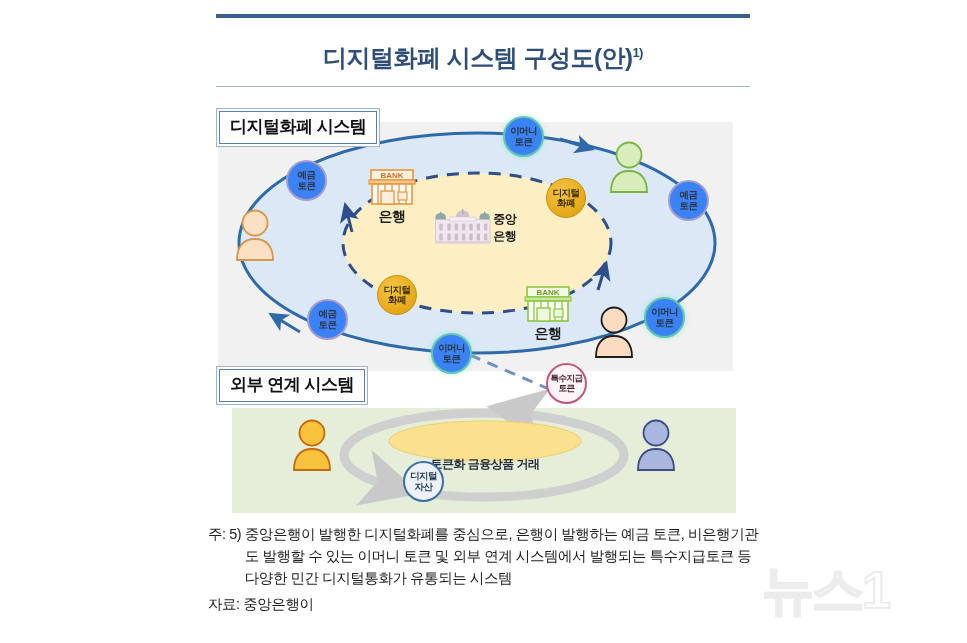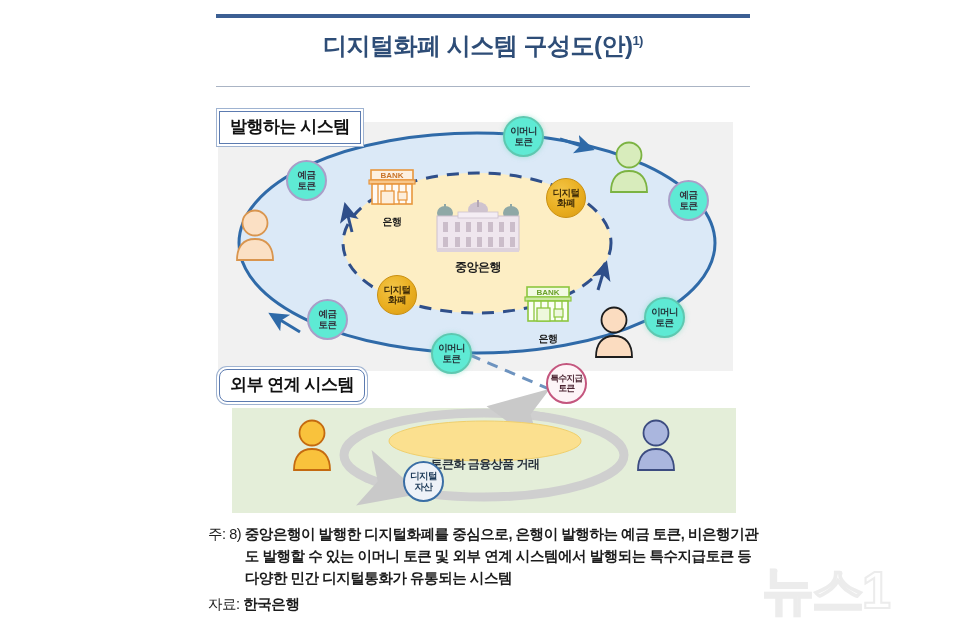--- a/index.html
+++ b/index.html
@@ -15,21 +15,21 @@
   
   .rule-top{
     position:absolute;left:216px;top:14px;width:534px;height:4px;
     background:#3c5f93;
   }
   .rule-bottom{
     position:absolute;left:216px;top:86px;width:534px;height:1px;
     background:#aab4c4;
   }
   .title{
-    position:absolute;left:216px;top:30px;width:534px;
+    position:absolute;left:216px;top:42px;width:534px;
     text-align:center;
     font-size:24px;font-weight:bold;color:#2e4d77;
     letter-spacing:-0.5px;
     white-space:nowrap;
   }
   .title sup{font-size:13px;vertical-align:super;font-weight:bold;}
 
   
   .panel-top{
     position:absolute;left:218px;top:122px;width:515px;height:249px;
@@ -45,30 +45,30 @@
     position:absolute;
     background:#ffffff;
     border:1px solid #5c7bb0;
     box-shadow:0 0 0 2px #ffffff, 0 0 0 3px #9fb3d1;
     padding:3px 10px 5px 10px;
     font-size:17px;font-weight:bold;color:#111111;
     letter-spacing:-0.5px;white-space:nowrap;
     z-index:40;
   }
   #sec-label-top{left:219px;top:111px;}
-  #sec-label-bottom{left:219px;top:369px;border-radius:8px;}
+  #sec-label-bottom{left:219px;top:369px;}
 
   
   svg.stage{position:absolute;left:0;top:0;width:967px;height:643px;overflow:visible;}
 
   
   .token{
     position:absolute;
     border-radius:50%;
-    background:#5eead4;
+    background:#3b82f6;
     display:flex;flex-direction:column;align-items:center;justify-content:center;
     font-size:9.5px;font-weight:bold;line-height:1.08;
     letter-spacing:-0.6px;
     text-align:center;
     z-index:30;
     box-sizing:border-box;
   }
   .token .l2{display:block;text-align:center;}
   .tk-deposit{border:2.5px solid #a99ec8;color:#33323c;}
   .tk-emoney{border:2.5px solid #5ec8b0;color:#23343a;box-shadow:0 0 5px rgba(110,215,190,.55);}
@@ -84,43 +84,43 @@
     font-size:9.5px;font-weight:bold;line-height:1.08;letter-spacing:-0.6px;
     color:#3d2a07;text-align:center;z-index:30;box-sizing:border-box;
   }
 
   
   .person{position:absolute;z-index:25;}
 
   
   .bankicon{position:absolute;z-index:26;display:flex;flex-direction:column;align-items:center;}
   .bankicon .cap{
-    font-size:10px;font-weight:bold;color:#1d1d1d;margin-top:9px;letter-spacing:-0.5px;
-  }
-
-  
-  .cbank{position:absolute;z-index:26;display:flex;flex-direction:column;align-items:center;}
+    font-size:14px;font-weight:bold;color:#1d1d1d;margin-top:2px;letter-spacing:-0.5px;
+  }
+
+  
+  .cbank{position:absolute;z-index:26;display:flex;flex-direction:row;align-items:center;}
   .cbank .cap{font-size:12px;font-weight:bold;color:#1d1d1d;margin-top:1px;letter-spacing:-0.5px;}
 
   
   .trade-label{
     position:absolute;
     display:flex;align-items:center;justify-content:center;
     font-size:12px;font-weight:bold;color:#27303a;letter-spacing:-0.5px;
     z-index:28;white-space:nowrap;
   }
 
   
   .notes{
     position:absolute;left:208px;top:523px;width:560px;
     font-size:14.5px;color:#1c1c1c;line-height:1.52;letter-spacing:-0.45px;
   }
   .note-row{display:flex;}
   .note-lead{flex:0 0 auto;white-space:pre;}
-  .note-body{flex:1 1 auto;font-weight:bold;}
+  .note-body{flex:1 1 auto;}
   .source-row{margin-top:4px;}
 
   
   .watermark{
     position:absolute;left:762px;top:556px;
     font-size:52px;font-weight:bold;letter-spacing:-2px;
     color:transparent;
     -webkit-text-stroke:2px #ececec;
     z-index:5;user-select:none;white-space:nowrap;
     font-family:"Liberation Sans","DejaVu Sans",sans-serif;
@@ -165,21 +165,21 @@
     <path d="M 470 355 L 556 392" stroke="#6d93bf" stroke-width="3" fill="none" stroke-dasharray="11 8"></path>
     <path d="M 545 405 L 530 400" stroke="#c9c9c9" stroke-width="0" fill="none"></path>
 
     <ellipse cx="484" cy="455" rx="140" ry="42" fill="none" stroke="#cfcfcf" stroke-width="9"></ellipse>
     <path d="M 365 478 L 390 485" stroke="#cfcfcf" stroke-width="8" fill="none" marker-end="url(#arrow-gray)"></path>
     <path d="M 545 417 L 518 412" stroke="#cfcfcf" stroke-width="8" fill="none" marker-end="url(#arrow-gray)"></path>
 
     <ellipse cx="485" cy="441" rx="96" ry="20" fill="#fbe08f" stroke="#f0cf6b" stroke-width="1"></ellipse>
   </svg>
 
-  <div class="sec-label" id="sec-label-top">발행하는 시스템</div>
+  <div class="sec-label" id="sec-label-top">디지털화폐 시스템</div>
   <div class="sec-label" id="sec-label-bottom">외부 연계 시스템</div>
 
   <div class="cbank" style="left:432px;top:196px;width:92px;">
     <svg width="92" height="62" viewBox="0 0 92 62">
 
       <ellipse cx="13" cy="17" rx="8" ry="7" fill="#8fa8a6"></ellipse>
       <rect x="12" y="8" width="2" height="6" fill="#8fa8a6"></rect>
       <ellipse cx="79" cy="17" rx="8" ry="7" fill="#8fa8a6"></ellipse>
       <rect x="78" y="8" width="2" height="6" fill="#8fa8a6"></rect>
       <ellipse cx="46" cy="14" rx="10" ry="8" fill="#cfc3cf"></ellipse>
@@ -329,24 +329,24 @@
 
   <div class="coin" style="left:377px;top:275px;width:40px;height:40px;">
     <span>디지털</span>
     <span class="l2">화폐</span>
   </div>
 
   <div class="trade-label" style="left:389px;top:431px;width:192px;height:20px;margin-top:23px;">토큰화 금융상품 거래</div>
 
   <div class="notes">
     <div class="note-row">
-      <span class="note-lead">주: 8) </span>
+      <span class="note-lead">주: 5) </span>
       <span class="note-body">중앙은행이 발행한 디지털화폐를 중심으로, 은행이 발행하는 예금 토큰, 비은행기관도 발행할 수 있는 이머니 토큰 및 외부 연계 시스템에서 발행되는 특수지급토큰 등 다양한 민간 디지털통화가 유통되는 시스템</span>
     </div>
     <div class="note-row source-row">
       <span class="note-lead">자료: </span>
-      <span class="note-body">한국은행</span>
+      <span class="note-body">중앙은행이</span>
     </div>
   </div>
 
   <div class="watermark">뉴스1</div>
 
 </div>
 
 </body></html>

